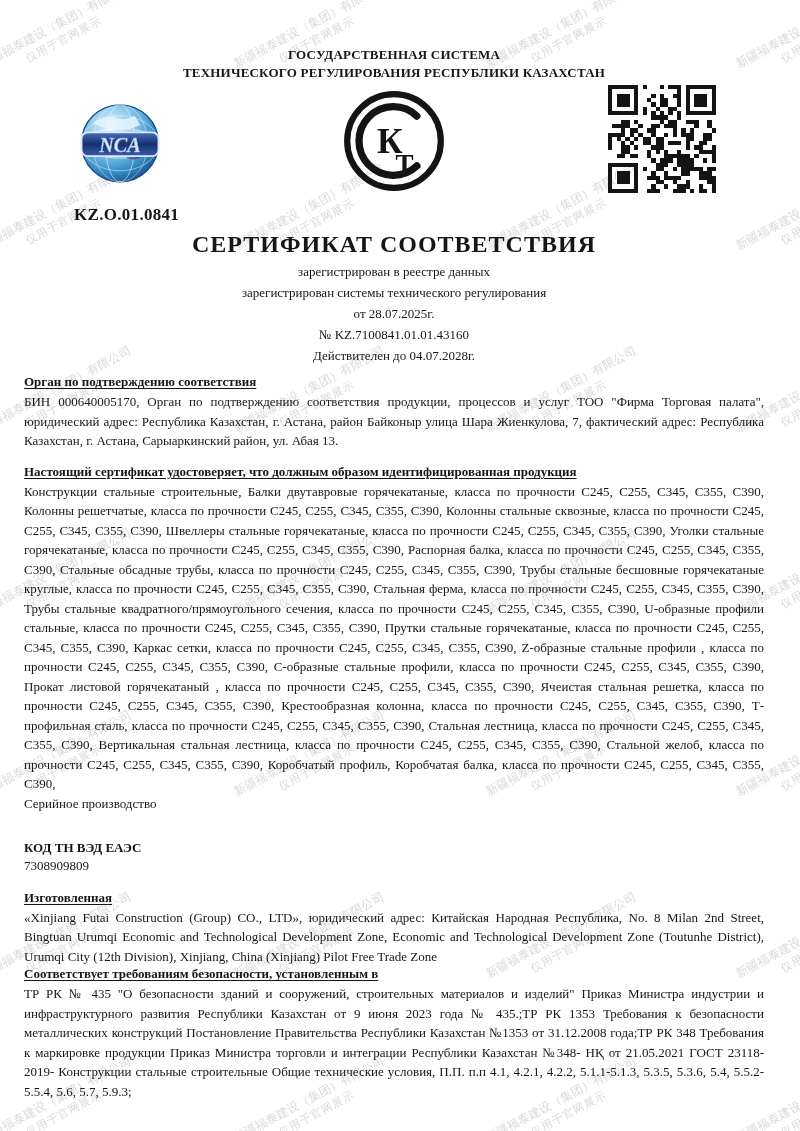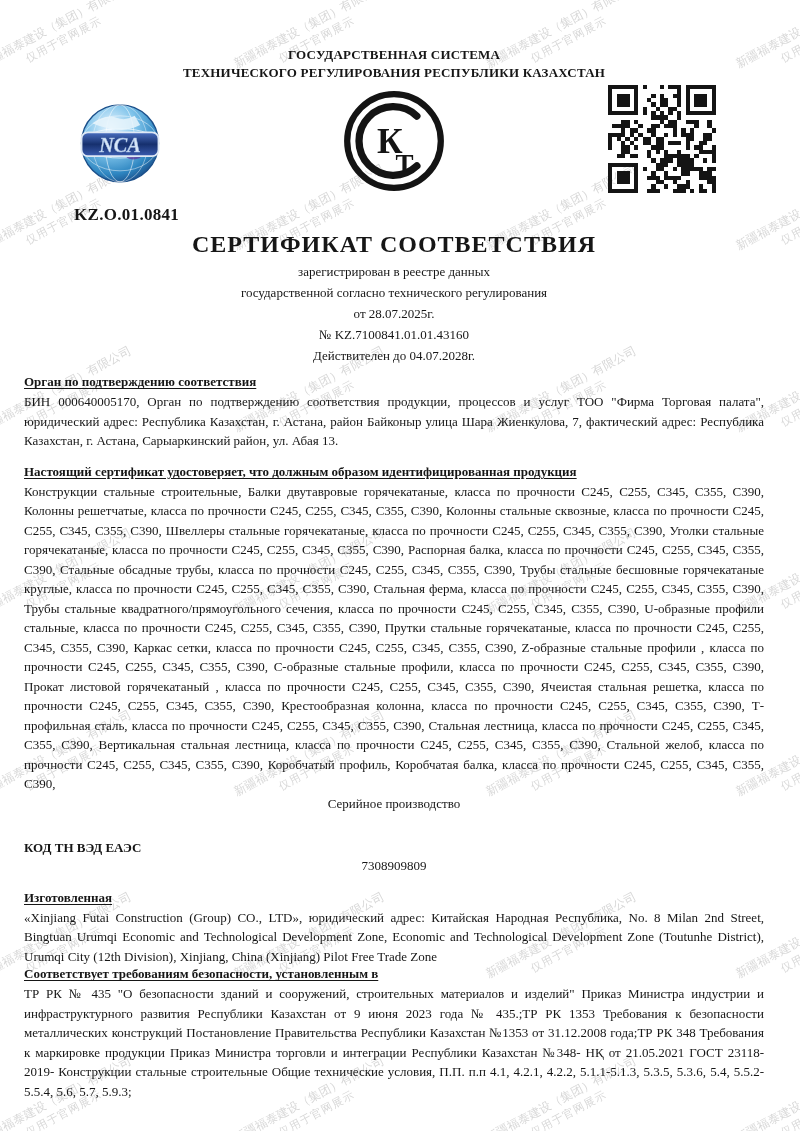--- a/index.html
+++ b/index.html
@@ -28,21 +28,21 @@
   .kt-block { position:absolute; left:50%; top:-6px; transform:translateX(-50%); }
   .qr-block { position:absolute; right:48px; top:-10px; width:108px; height:108px; }
 
   .cert-title { text-align:center; font-weight:bold; font-size:24px; letter-spacing:1px; margin-top:16px; }
   .reg-block { text-align:center; font-size:13px; line-height:1.16; margin-top:5px; }
   .reg-block div { margin:6px; }
 
   .sec-h { font-weight:bold; font-size:13px; text-decoration:underline; text-underline-offset:2px; }
   .sec-h.no-u { text-decoration:none; }
   .body-p { font-size:13px; line-height:1.5; text-align:justify; margin:2px 0 0 0; }
-  .plain-line { font-size:13px; line-height:1.5; margin:0;text-align:center; }
+  .plain-line { font-size:13px; line-height:1.5; margin:0; }
 
   .m-org   { margin-top:11px; }
   .m-prod  { margin-top:13px; }
   .m-code  { margin-top:27px; }
   .m-manu  { margin-top:14px; }
   .m-comp  { }
   .m-appl  { margin-top:27px; }
 
   .doc-footer {
     position:absolute; left:36px; right:30px; top:1052px;
@@ -527,21 +527,21 @@
               <rect x="22" y="24" width="1" height="1"></rect>
               <rect x="24" y="24" width="1" height="1"></rect>
             </g>
           </svg></div>
     </div>
 
     <div class="cert-title">СЕРТИФИКАТ СООТВЕТСТВИЯ</div>
 
     <div class="reg-block">
       <div>зарегистрирован в реестре данных</div>
-      <div>государственной согласно технического регулирования</div>
+      <div>зарегистрирован системы технического регулирования</div>
       <div>от 28.07.2025г.</div>
       <div>№ KZ.7100841.01.01.43160</div>
       <div>Действителен до 04.07.2028г.</div>
     </div>
 
     <div class="m-org">
       <div class="sec-h">Орган по подтверждению соответствия</div>
       <p class="body-p">БИН 000640005170, Орган по подтверждению соответствия продукции, процессов и услуг ТОО "Фирма Торговая палата", юридический адрес: Республика Казахстан, г. Астана, район Байконыр улица Шара Жиенкулова, 7, фактический адрес: Республика Казахстан, г. Астана, Сарыаркинский район, ул. Абая 13.</p>
     </div>
 

